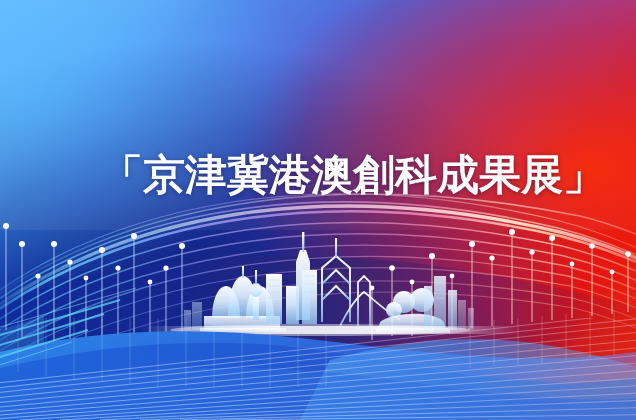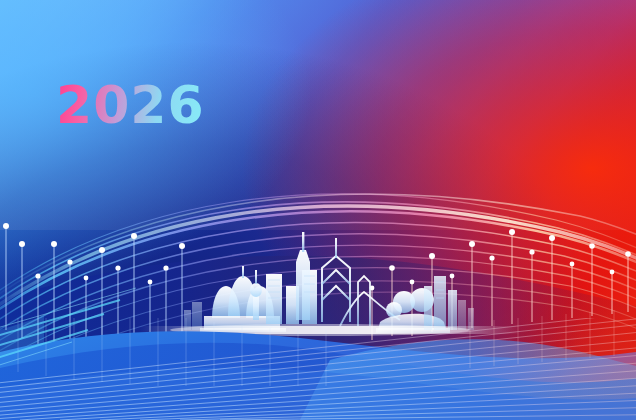--- a/index.html
+++ b/index.html
@@ -393,15 +393,15 @@
       <line x1="-10" y1="348" x2="104" y2="314"></line>
       <line x1="-10" y1="360" x2="88" y2="330"></line>
     </g>
     <g stroke="#8fe8ff" stroke-width="1" opacity=".5" fill="none">
       <line x1="-10" y1="330" x2="136" y2="288"></line>
       <line x1="-10" y1="368" x2="72" y2="342"></line>
     </g>
     <path d="M0,330 L44,316 L44,344 L0,356 Z" fill="#59c8ff" opacity=".22"></path>
   </svg>
 
-  <div id="year">2026</div>
+  <div id="title">「京津冀港澳創科成果展」</div>
 
 </div>
 
 </body></html>

